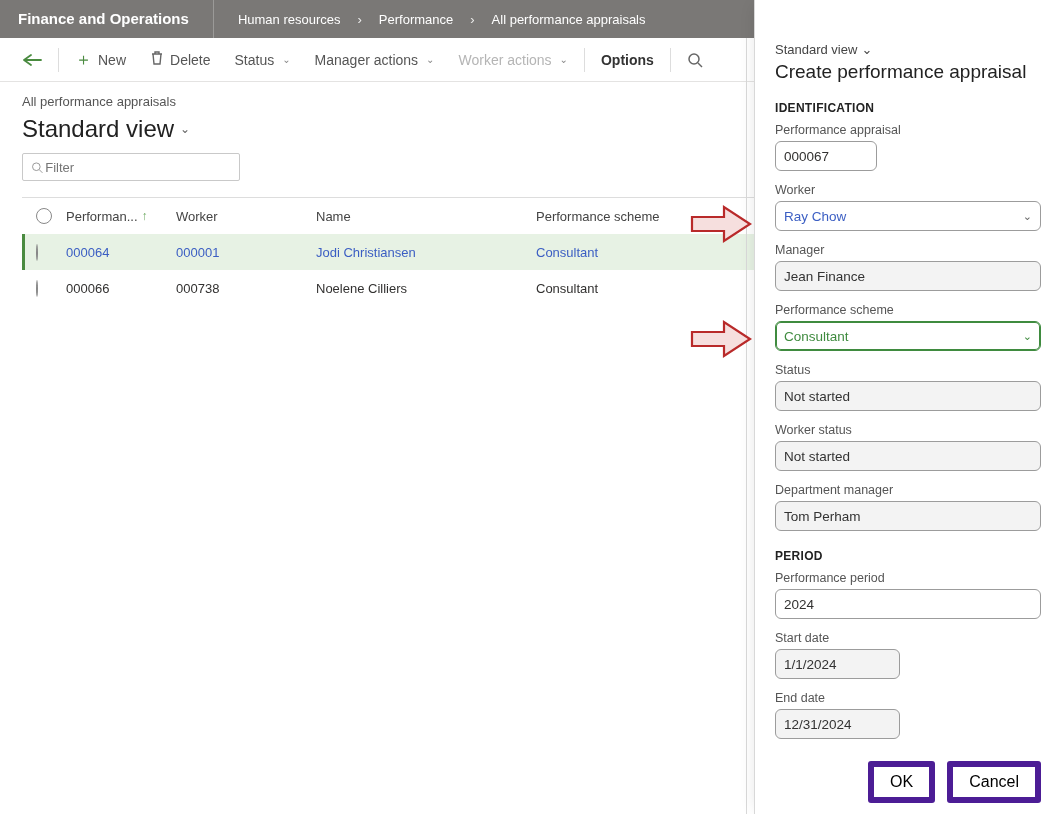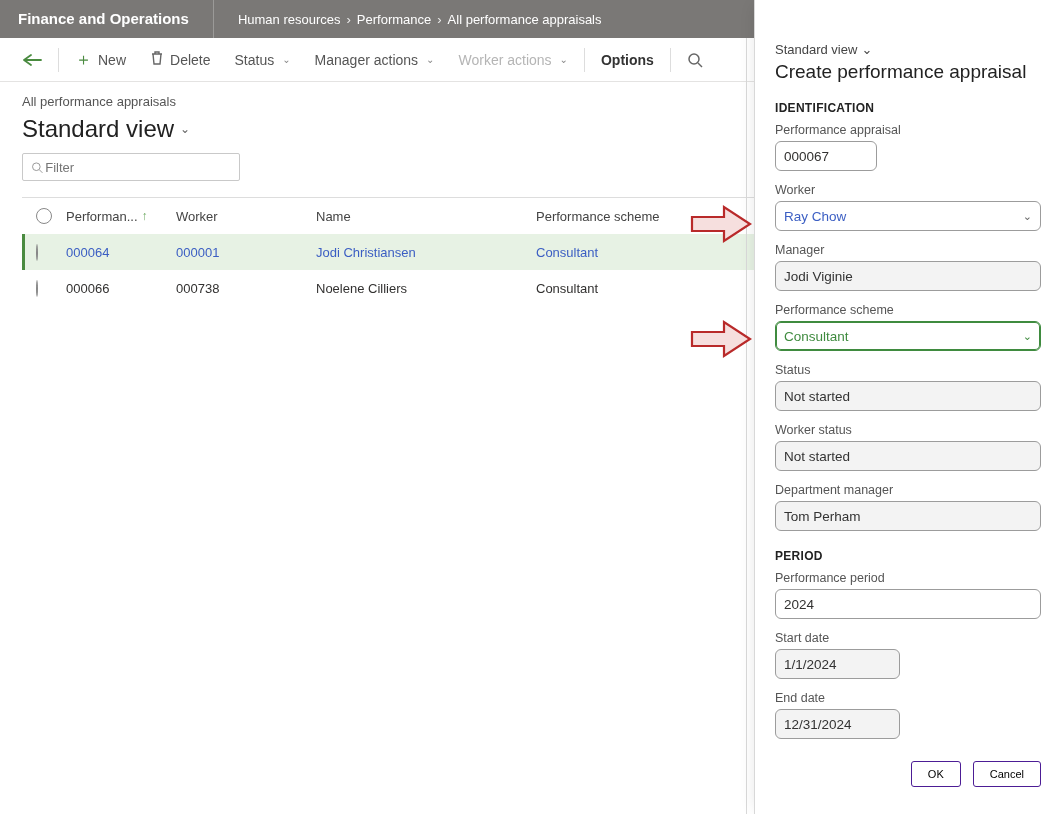--- a/index.html
+++ b/index.html
@@ -34,21 +34,21 @@
     line-height: 38px;
     height: 38px;
     display: flex;
     align-items: center;
   }
   .breadcrumb {
     display: flex;
     align-items: center;
     padding-left: 24px;
     font-size: 13px;
-    gap: 6px;
+    gap: 17px;
   }
   .breadcrumb .bc-sep { opacity: .85; }
   .help-q {
     position: absolute;
     right: 12px;
     top: 8px;
     font-size: 18px;
     color: #4f4f4f;
   }
 
@@ -229,25 +229,25 @@
     box-shadow: inset 0 0 0 1px #3f8b3f;
   }
   .dd-caret { font-size: 11px; color: #666; }
   .panel-buttons {
     display: flex;
     gap: 12px;
     justify-content: flex-end;
     margin-top: 22px;
   }
   .panel-buttons .btn {
-    border: 1px solid #4c1d95;
+    border: 6px solid #4c1d95;
     background: #fff;
     border-radius: 3px;
     padding: 6px 16px;
-    font-size: 11px;
+    font-size: 16px;
     cursor: pointer;
   }
 
   
   .anno-arrow {
     position: absolute;
     width: 68px;
     height: 42px;
     pointer-events: none;
   }
@@ -403,21 +403,21 @@
     <div class="fld-label">Worker</div>
     <div class="fld-input dropdown worker">
       <span>Ray Chow</span>
       <span class="dd-caret">⌄</span>
     </div>
   </div>
 
   <div class="fld">
     <div class="fld-label">Manager</div>
     <div class="fld-input readonly">
-        <span>Jodi Viginie</span>
+        <span>Jean Finance</span>
       </div>
   </div>
 
   <div class="fld">
     <div class="fld-label">Performance scheme</div>
     <div class="fld-input dropdown scheme">
       <span>Consultant</span>
       <span class="dd-caret" style="color:#3f8b3f">⌄</span>
     </div>
   </div>

